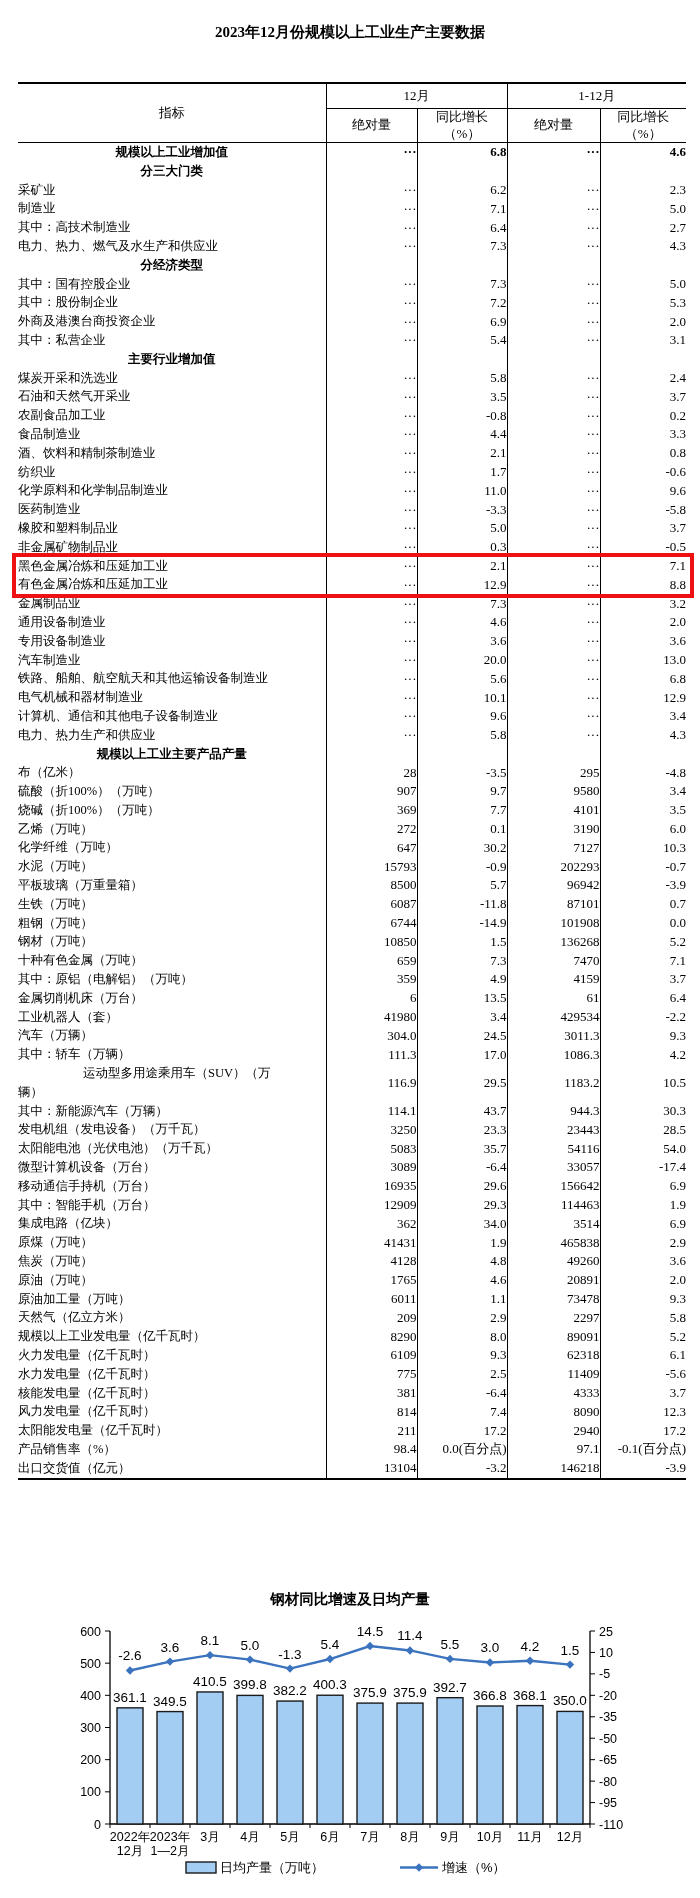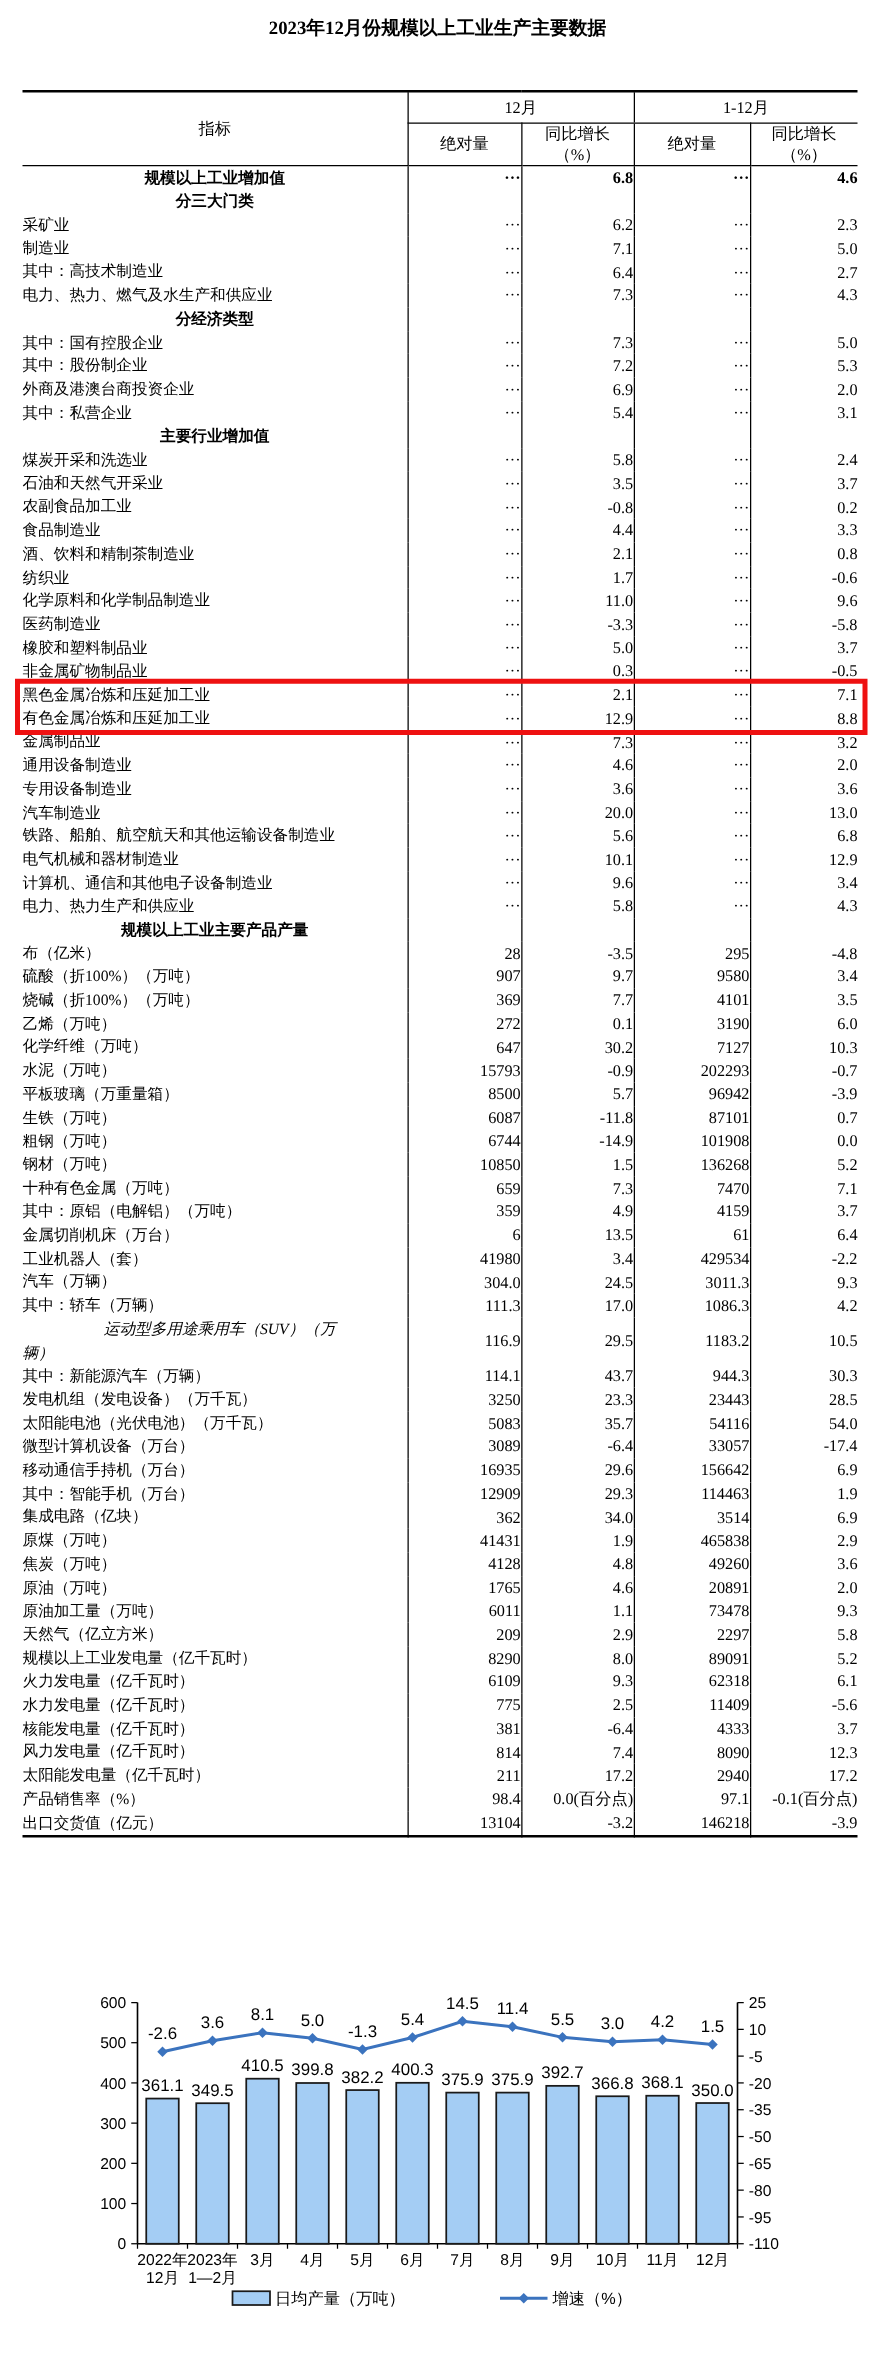--- a/index.html
+++ b/index.html
@@ -1,39 +1,39 @@
 <!DOCTYPE html>
 <html><head>
 <meta charset="utf-8">
 <style>
   html,body{margin:0;padding:0;background:#ffffff;}
   body{width:700px;font-family:"Liberation Serif", serif;color:#000;}
   .page{position:relative;width:700px;}
-  h1.title{font-size:15px;font-weight:bold;text-align:center;margin:0;padding-top:13px;
+  h1.title{font-size:15px;font-weight:bold;text-align:center;margin:0;padding-top:23px;
            font-family:"Liberation Serif", serif;}
   
   .table-wrap{position:relative;margin:40px 14px 0 18px;width:668px;}
   table.main{border-collapse:collapse;table-layout:fixed;width:668px;
              border-top:2.5px solid #000;border-bottom:2.5px solid #000;}
   table.main th, table.main td{padding:0;vertical-align:middle;font-weight:normal;}
   thead th{font-size:13px;text-align:center;white-space:pre-line;line-height:1.25;}
   thead tr.h1 th{height:24px;}
   thead tr.h2 th{height:33px;}
   thead th.bl, tbody td.bl{border-left:1px solid #000;}
   thead tr.h1 th.grp{border-bottom:1px solid #000;}
   thead th.hb{border-bottom:1.5px solid #000;}
   tbody tr{height:18.8px;}
   td.lbl{font-size:12.5px;line-height:18.8px;white-space:pre-line;overflow:hidden;}
   td.num{font-size:13px;text-align:right;padding-right:16px;font-family:"Liberation Serif", serif;}
   tr.bold td{font-weight:bold;}
   .i0{padding-left:15px;text-align:center;}
   .i1{padding-left:30px;margin-left:22px;}
   .i2{padding-left:42px;}
   .i3{padding-left:80px;}
-  .i4{padding-left:15px;text-indent:65px;font-style:italic;}
+  .i4{padding-left:15px;text-indent:65px;}
   .red-box{position:absolute;left:-6px;right:-8px;border:4px solid #ee1111;
            pointer-events:none;box-sizing:border-box;}
   
   .chart{margin-top:110px;font-family:"Liberation Sans", sans-serif;}
   .chart-title{text-align:center;font-size:14.5px;font-weight:bold;
                font-family:"Liberation Serif", serif;}
   svg{display:block;}
 </style>
 </head>
 <body>
@@ -557,20 +557,21 @@
             <td class="num bl">-3.2</td>
             <td class="num bl">146218</td>
             <td class="num bl">-3.9</td>
           </tr>
         </tbody>
     </table>
     <div class="red-box" style="top: 470.531px; height: 45.5938px; border-color: rgb(238, 17, 17);"></div>
   </div>
 
   <div class="chart">
+    <div class="chart-title">钢材同比增速及日均产量</div>
     <svg id="chart-svg" width="700" height="290" viewBox="0 0 700 290">
         <line x1="110" y1="22" x2="110" y2="215" stroke="#000" stroke-width="1.3"></line>
         <line x1="590" y1="22" x2="590" y2="215" stroke="#000" stroke-width="1.3"></line>
         <line x1="110" y1="215" x2="590" y2="215" stroke="#000" stroke-width="1.3"></line>
         <line x1="105" y1="215" x2="110" y2="215" stroke="#000" stroke-width="1"></line>
         <text x="101" y="219.5" text-anchor="end" font-size="12.5">0</text>
         <line x1="105" y1="182.83333333333334" x2="110" y2="182.83333333333334" stroke="#000" stroke-width="1"></line>
         <text x="101" y="187.33333333333334" text-anchor="end" font-size="12.5">100</text>
         <line x1="105" y1="150.66666666666669" x2="110" y2="150.66666666666669" stroke="#000" stroke-width="1"></line>
         <text x="101" y="155.16666666666669" text-anchor="end" font-size="12.5">200</text>

